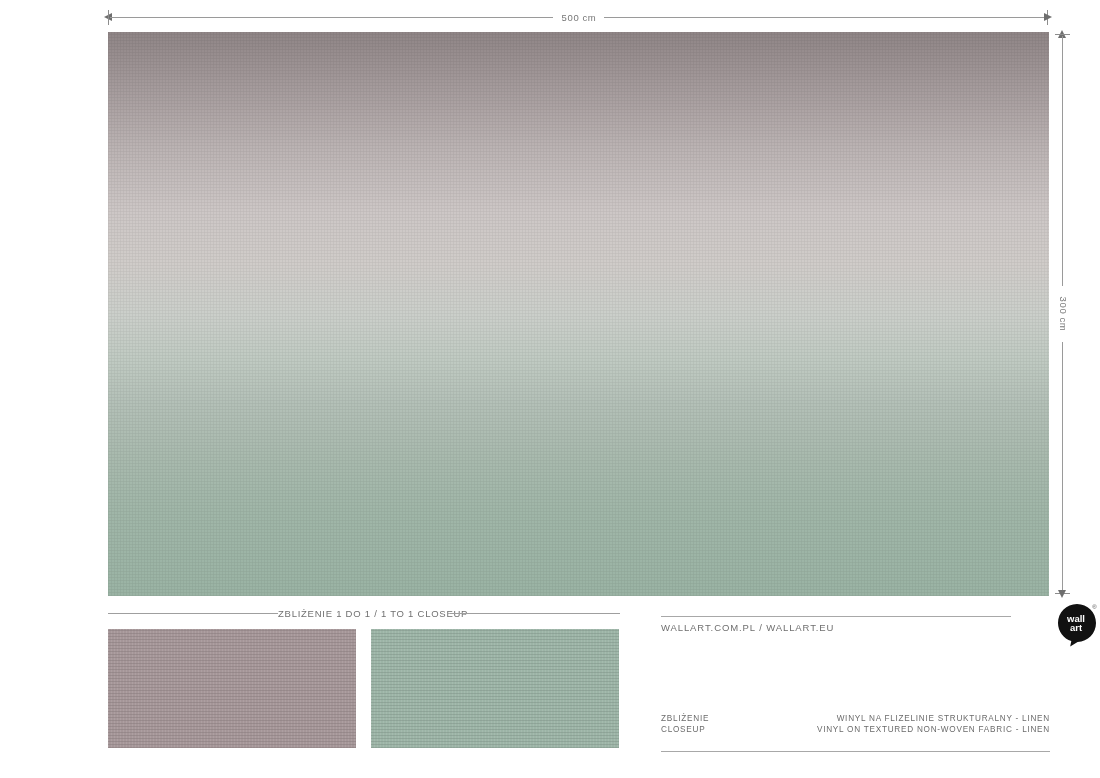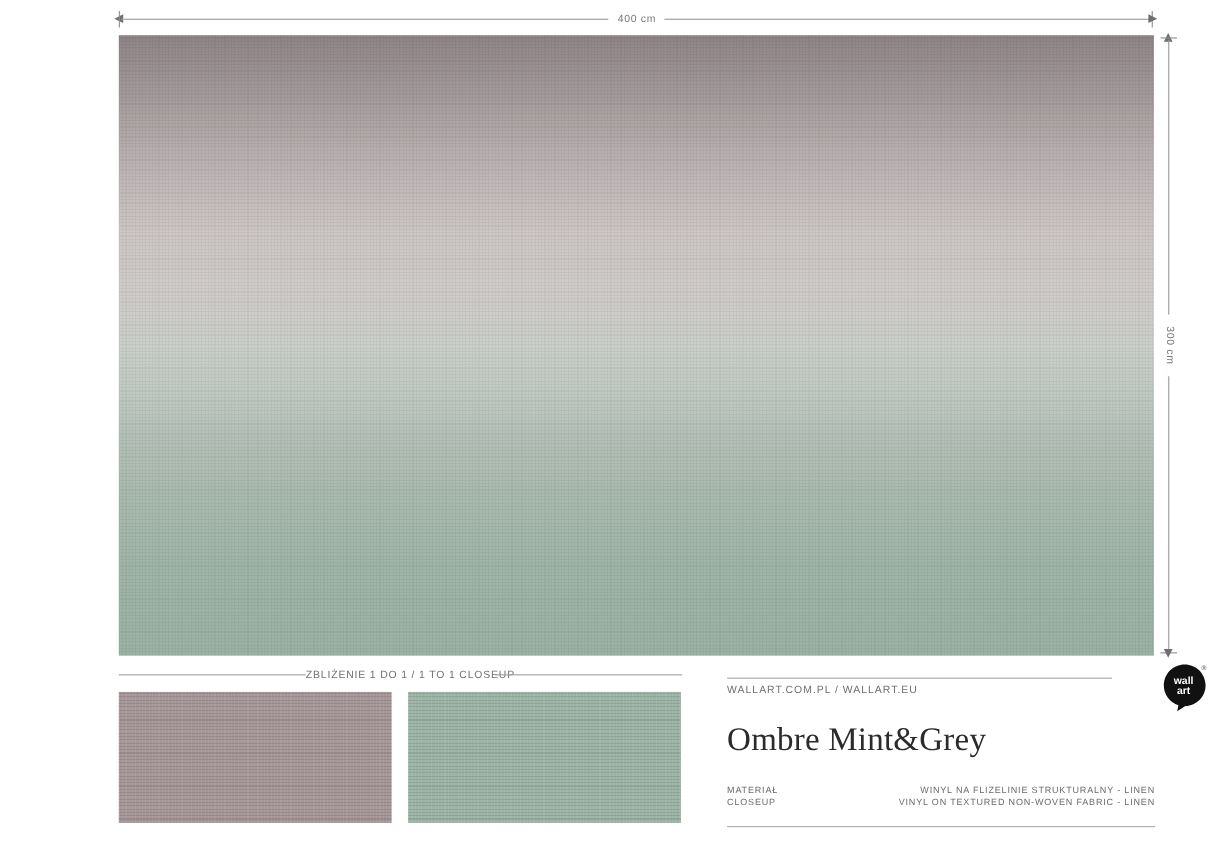--- a/index.html
+++ b/index.html
@@ -260,21 +260,21 @@
   }
   #brand-logo svg { display: block; }
 </style>
 </head>
 <body>
 
 <div id="top-dimension">
   <div class="arrow-left"></div>
   <div class="tick-v t-left"></div>
   <div class="dim-line-h left"></div>
-  <div id="top-dimension-label">400 cm</div>
+  <div id="top-dimension-label">500 cm</div>
   <div class="dim-line-h right"></div>
   <div class="tick-v t-right"></div>
   <div class="arrow-right"></div>
 </div>
 
 <div id="right-dimension">
   <div class="arrow-up"></div>
   <div class="tick-h t-top"></div>
   <div class="dim-line-v top"></div>
   <div id="right-dimension-label">300 cm</div>
@@ -296,25 +296,24 @@
 <div class="swatch" id="swatch-grey">
   <div class="swatch-texture"></div>
 </div>
 <div class="swatch" id="swatch-mint">
   <div class="swatch-texture"></div>
 </div>
 
 <div id="info-panel">
   <div id="info-top-rule"></div>
   <div id="site-url">WALLART.COM.PL / WALLART.EU</div>
-  <div id="product-title">Ombre Mint&amp;Grey</div>
 
   <div id="material-block">
     <div class="material-row">
-      <span class="material-key">MATERIAŁ</span>
+      <span class="material-key">ZBLIŻENIE</span>
       <span class="material-value">WINYL NA FLIZELINIE STRUKTURALNY - LINEN</span>
     </div>
     <div class="material-row">
       <span class="material-key">CLOSEUP</span>
       <span class="material-value">VINYL ON TEXTURED NON-WOVEN FABRIC - LINEN</span>
     </div>
   </div>
 
   <div id="info-bottom-rule"></div>
 </div>

